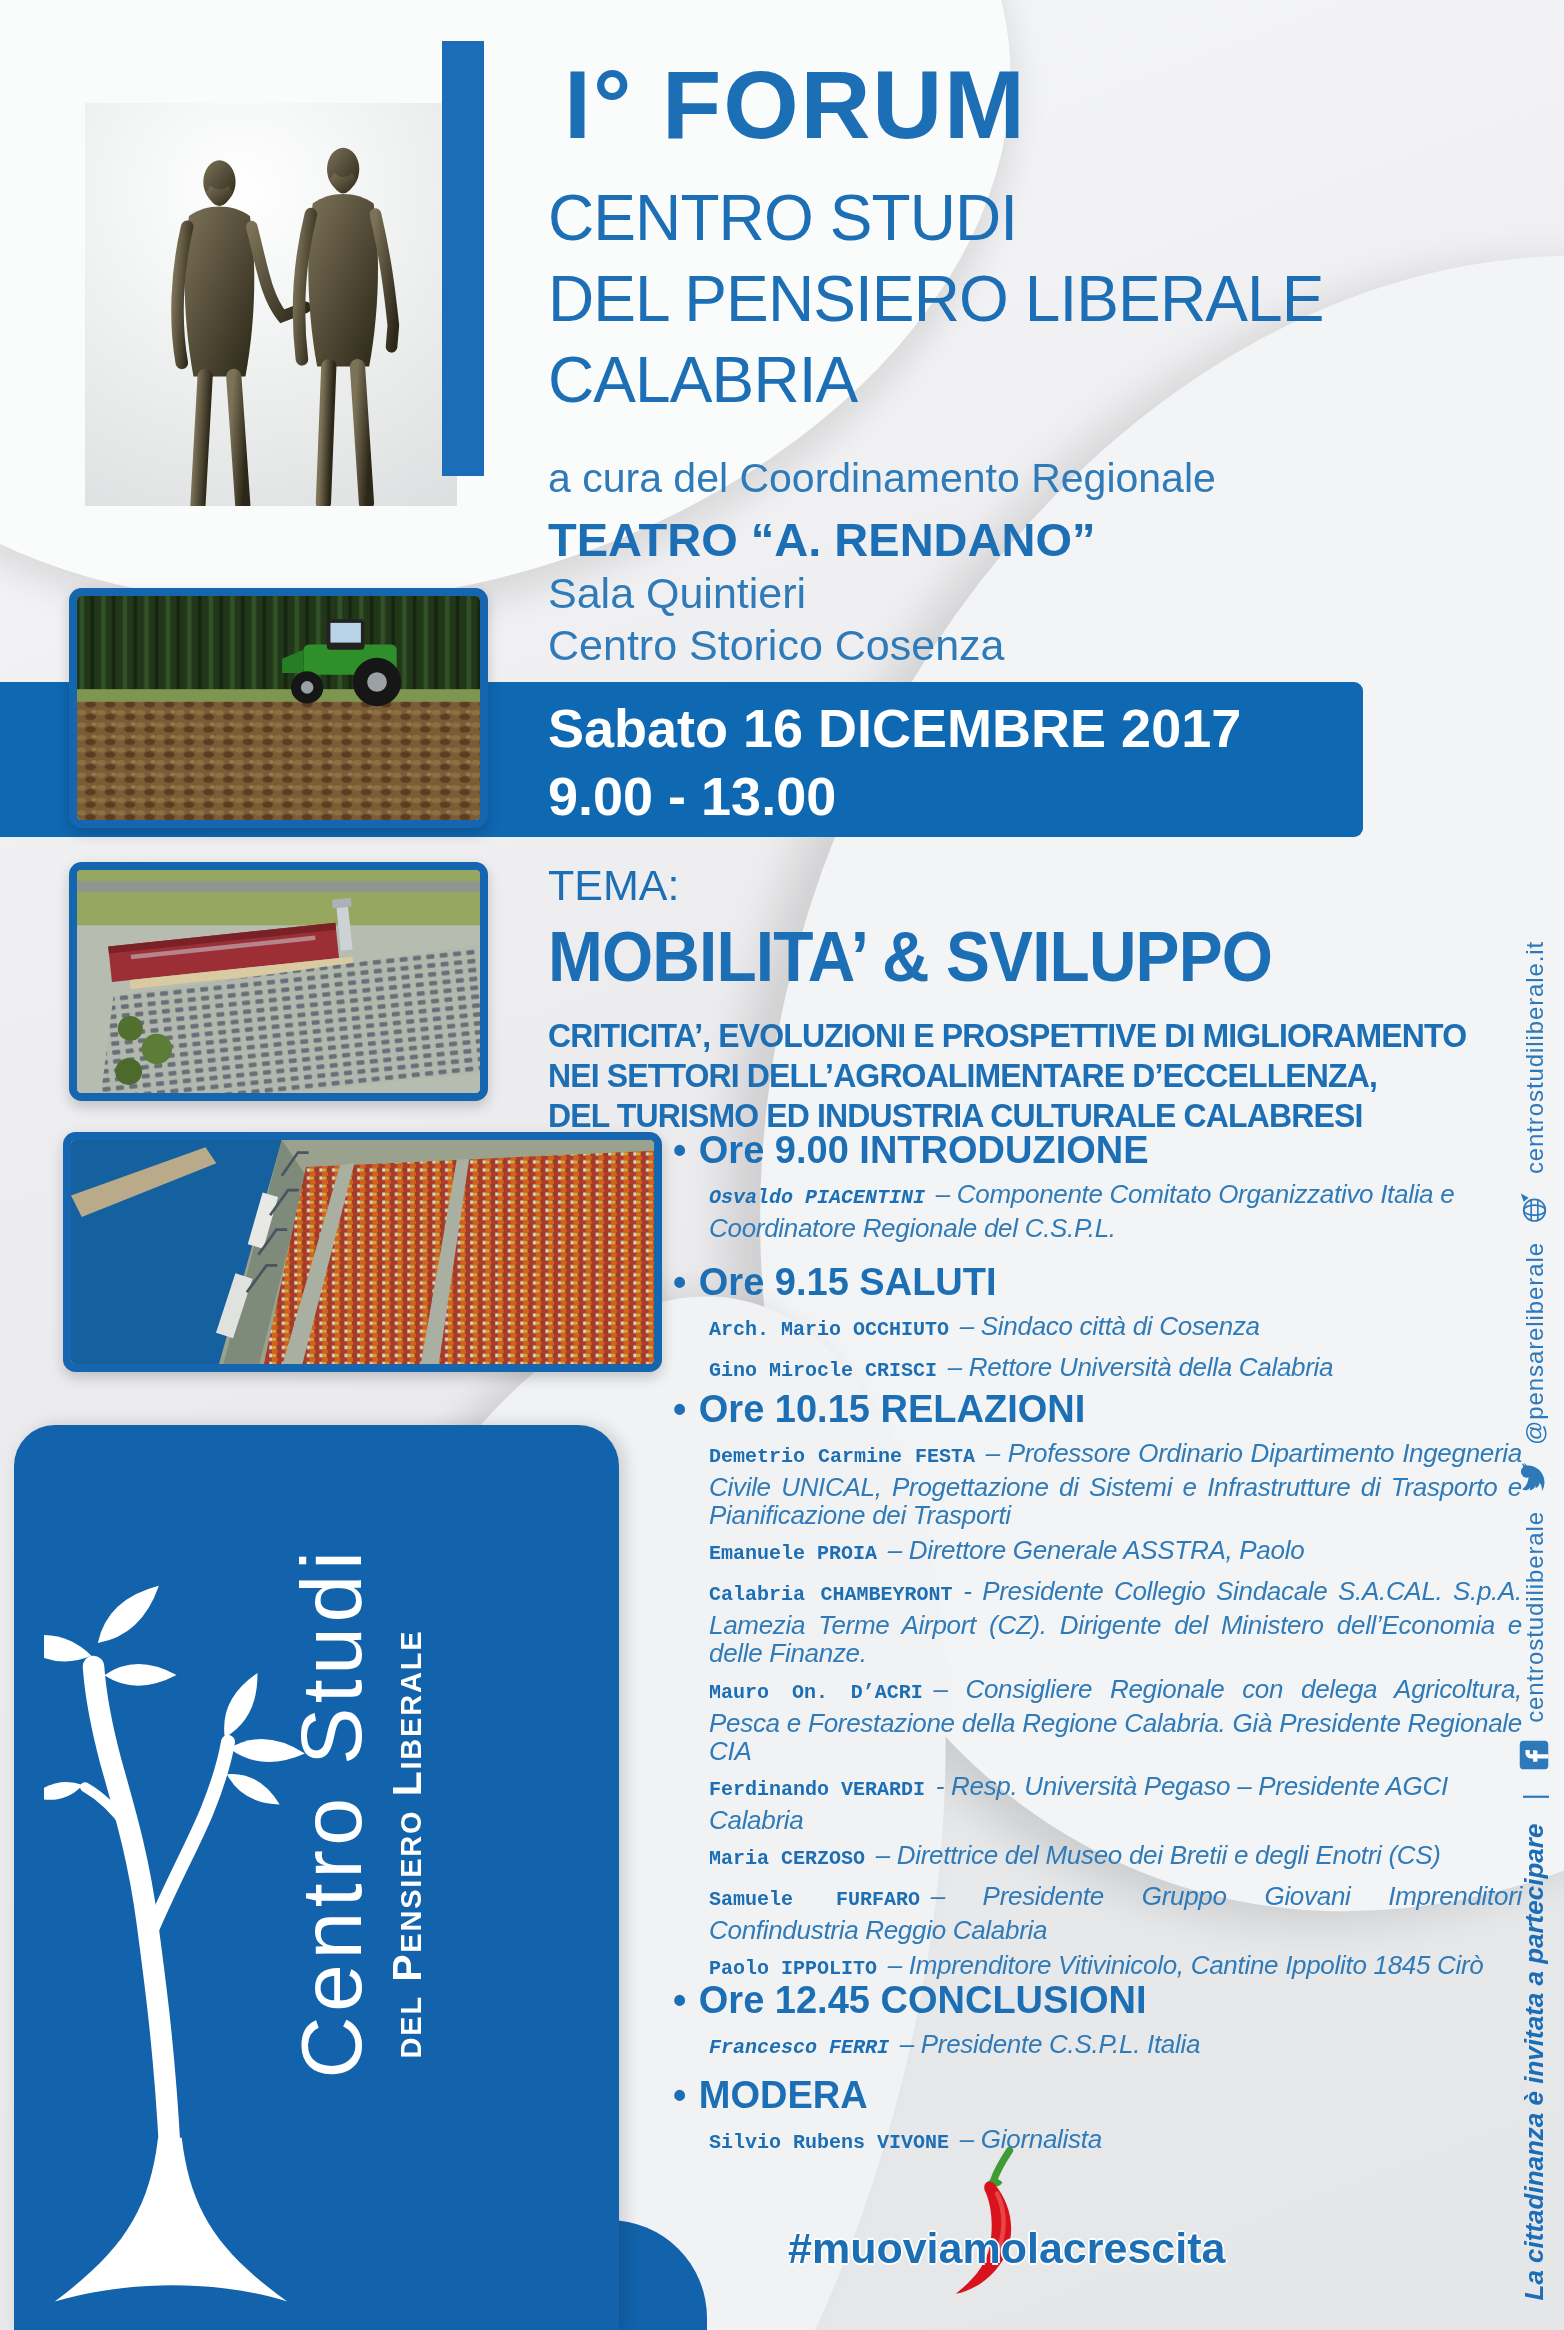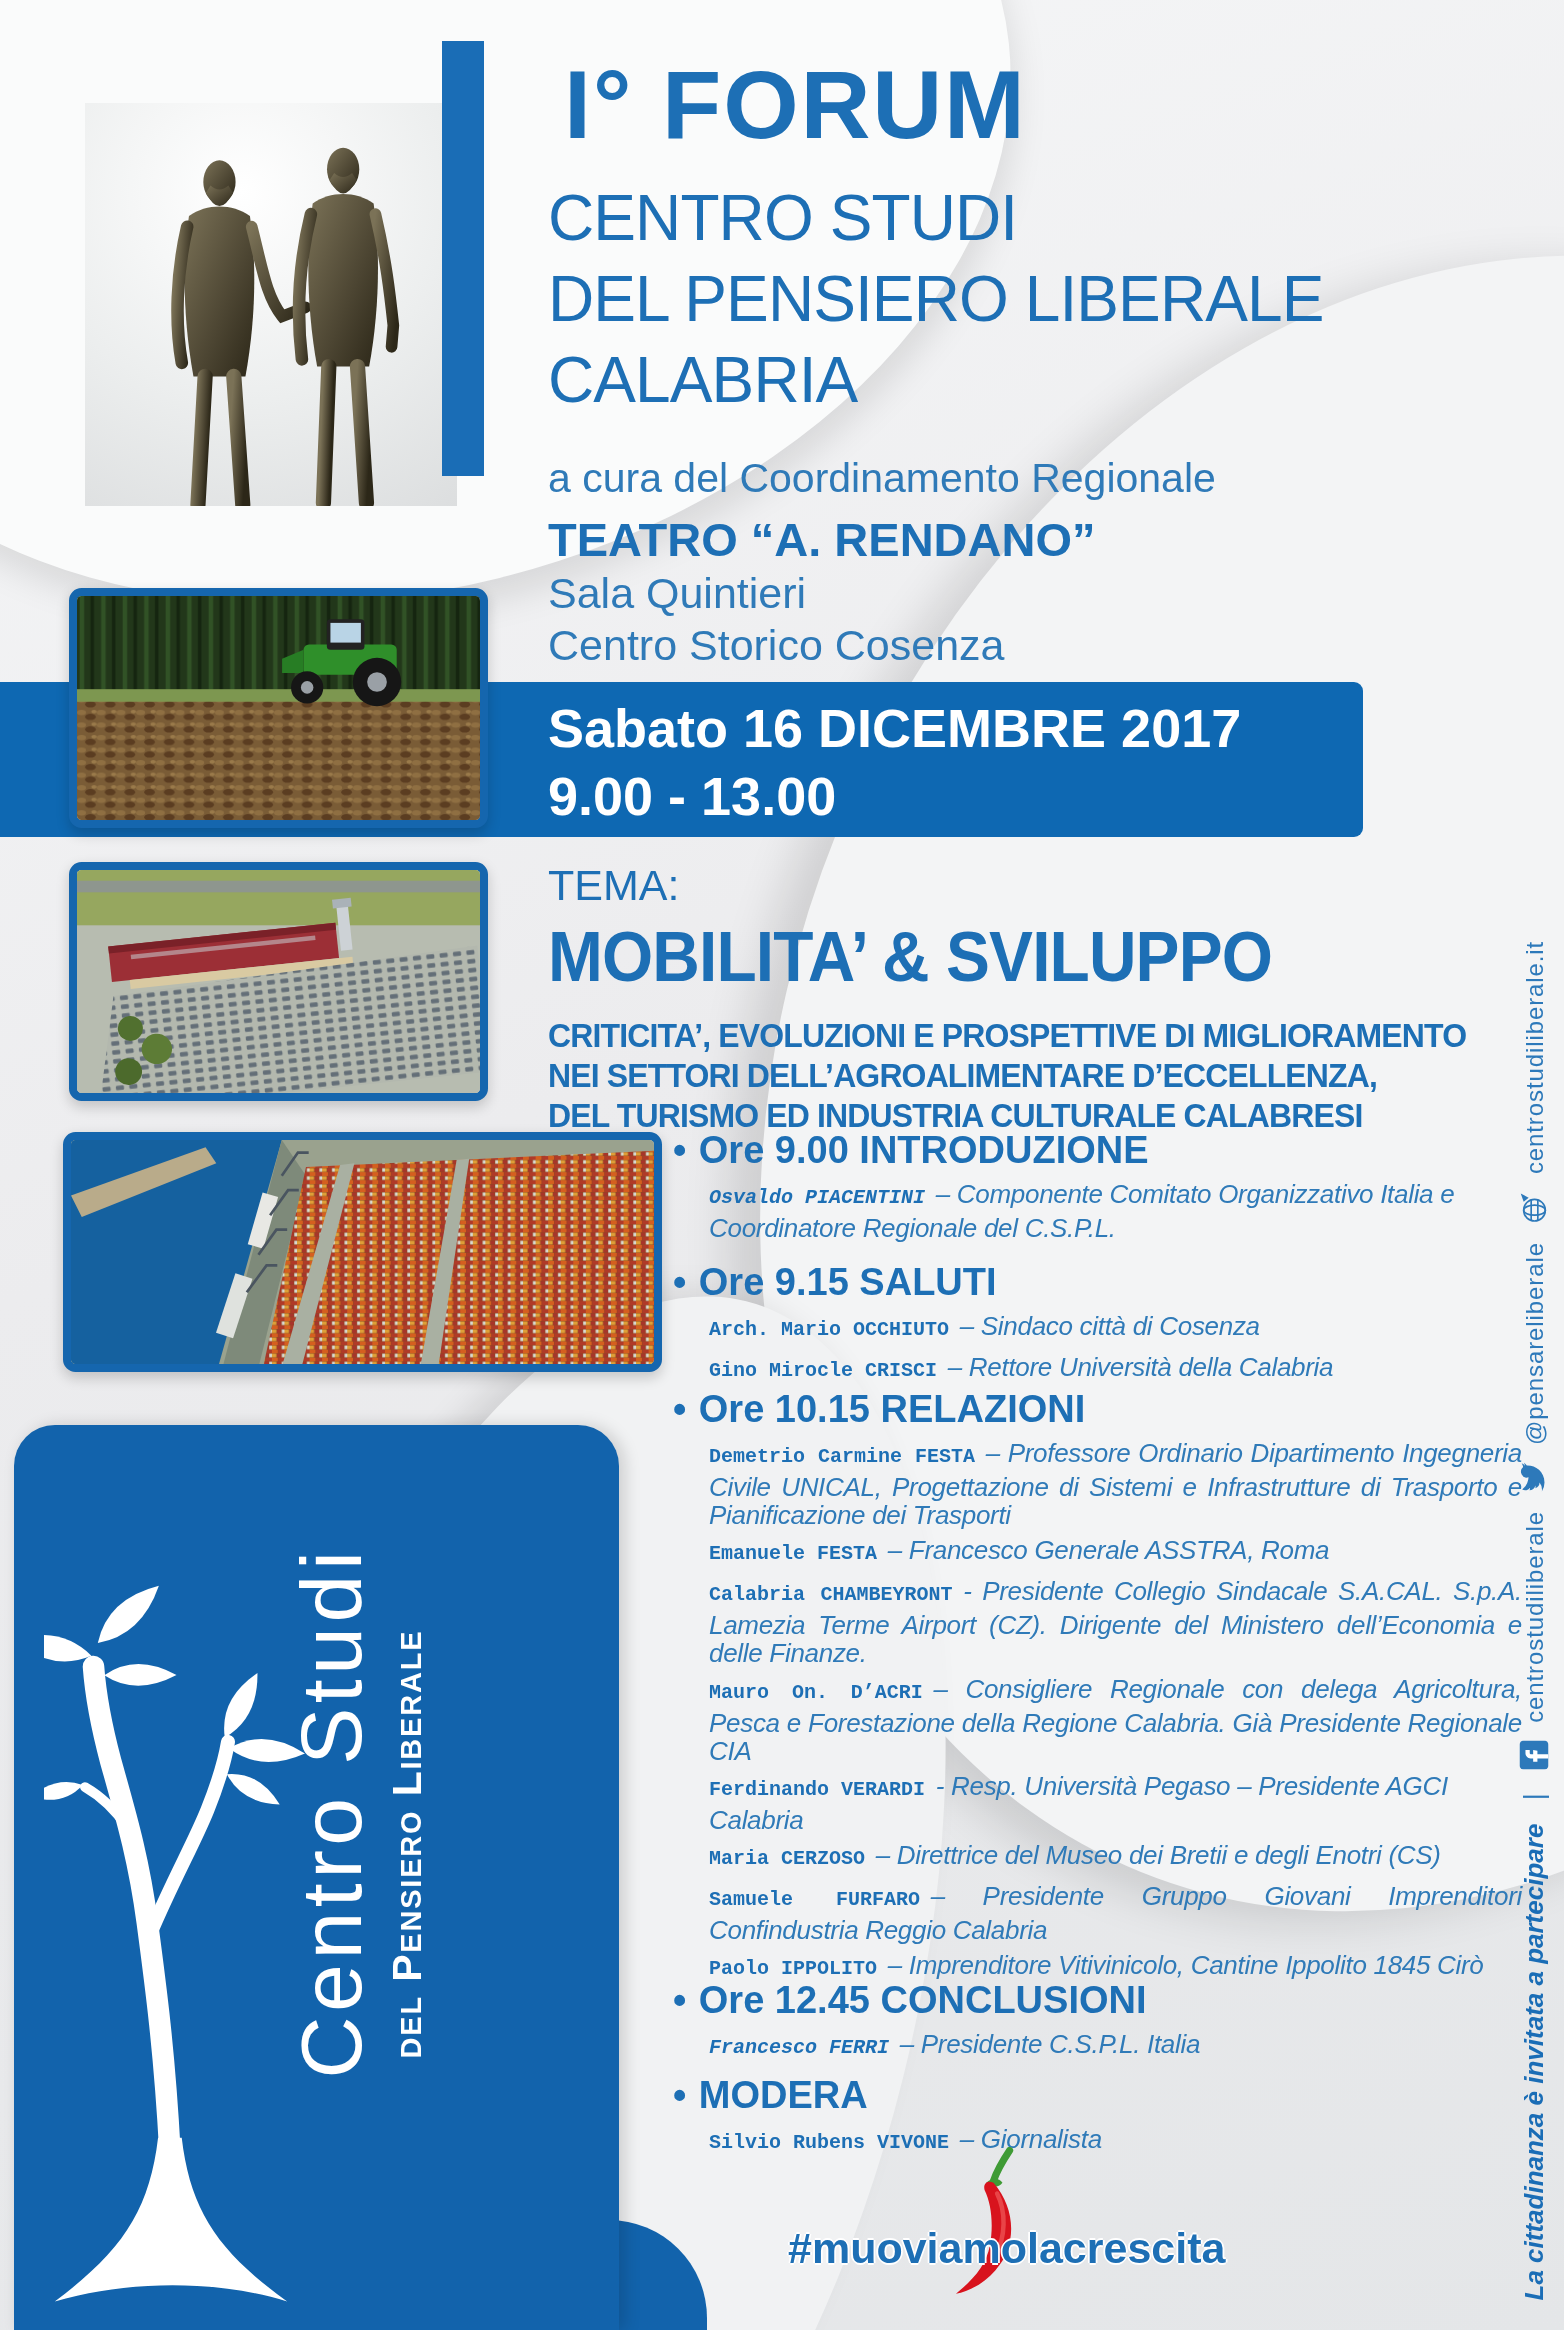--- a/index.html
+++ b/index.html
@@ -247,21 +247,21 @@
 
   <div class="psection sec-saluti">
     <div class="psec"><span class="bullet">•</span><span>Ore 9.15 SALUTI</span></div>
     <div class="entry"><span class="ename">Arch. Mario OCCHIUTO</span><span class="erole">– Sindaco città di Cosenza</span></div>
     <div class="entry"><span class="ename">Gino Mirocle CRISCI</span><span class="erole">– Rettore Università della Calabria</span></div>
   </div>
 
   <div class="psection sec-relazioni">
     <div class="psec"><span class="bullet">•</span><span>Ore 10.15 RELAZIONI</span></div>
     <div class="entry justify"><span class="ename">Demetrio Carmine FESTA</span><span class="erole">– Professore Ordinario Dipartimento Ingegneria Civile UNICAL, Progettazione di Sistemi e Infrastrutture di Trasporto e Pianificazione dei Trasporti</span></div>
-    <div class="entry"><span class="ename">Emanuele FESTA</span><span class="erole">– Francesco Generale ASSTRA, Roma</span></div>
+    <div class="entry"><span class="ename">Emanuele PROIA</span><span class="erole">– Direttore Generale ASSTRA, Paolo</span></div>
     <div class="entry justify"><span class="ename">Calabria CHAMBEYRONT</span><span class="erole">- Presidente Collegio Sindacale S.A.CAL. S.p.A. Lamezia Terme Airport (CZ). Dirigente del Ministero dell’Economia e delle Finanze.</span></div>
     <div class="entry justify"><span class="ename">Mauro On. D’ACRI</span><span class="erole">– Consigliere Regionale con delega Agricoltura, Pesca e Forestazione della Regione Calabria. Già Presidente Regionale CIA</span></div>
     <div class="entry"><span class="ename">Ferdinando VERARDI</span><span class="erole">- Resp. Università Pegaso – Presidente AGCI Calabria</span></div>
     <div class="entry"><span class="ename">Maria CERZOSO</span><span class="erole">– Direttrice del Museo dei Bretii e degli Enotri (CS)</span></div>
     <div class="entry justify"><span class="ename">Samuele FURFARO</span><span class="erole">– Presidente Gruppo Giovani Imprenditori Confindustria Reggio Calabria</span></div>
     <div class="entry"><span class="ename">Paolo IPPOLITO</span><span class="erole">– Imprenditore Vitivinicolo, Cantine Ippolito 1845 Cirò</span></div>
   </div>
 
   <div class="psection sec-conclusioni">
     <div class="psec"><span class="bullet">•</span><span>Ore 12.45 CONCLUSIONI</span></div>

